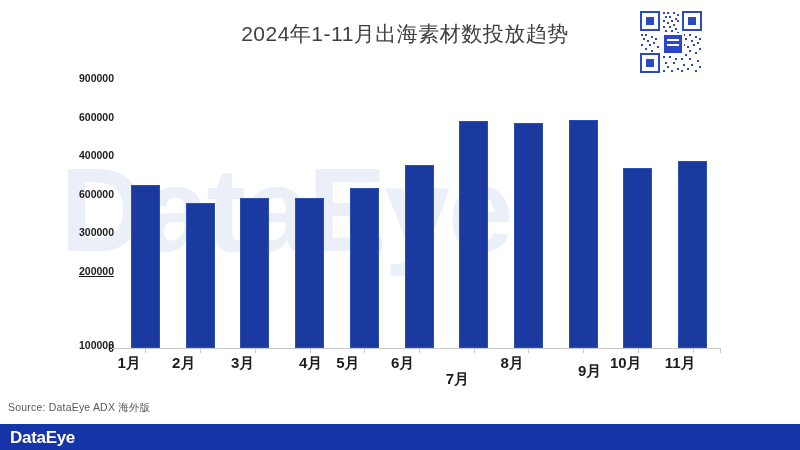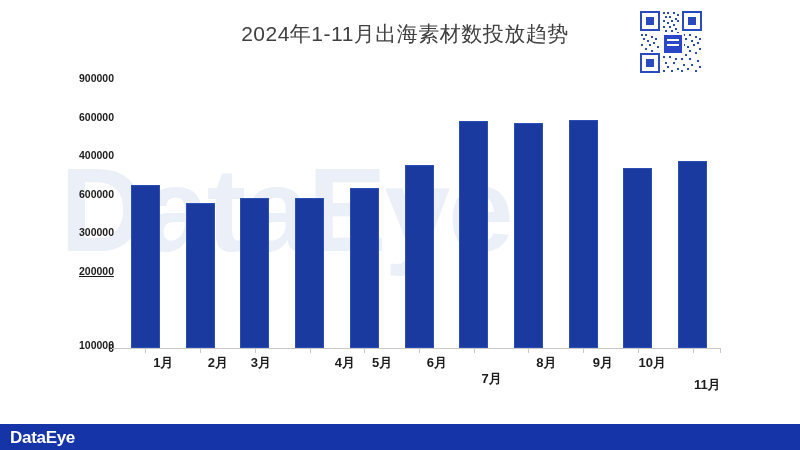--- a/index.html
+++ b/index.html
@@ -182,22 +182,22 @@
     position: absolute;
     left: 118px;
     top: 276px;
     width: 602px;
     height: 24px;
   }
   .x-tick {
     position: absolute;
     top: 0;
     width: 56px;
-    text-align: right;
-    font-size: 13px;
+    text-align: left;
+    font-size: 15px;
     font-weight: 700;
     color: #1c1c1c;
     white-space: nowrap;
   }
 
   
   .source {
     position: absolute;
     left: 8px;
     top: 401px;
@@ -361,28 +361,29 @@
         <div class="tick-mark" style="left: 355.727px;"></div>
         <div class="tick-mark" style="left: 410.455px;"></div>
         <div class="tick-mark" style="left: 465.182px;"></div>
         <div class="tick-mark" style="left: 519.909px;"></div>
         <div class="tick-mark" style="left: 574.636px;"></div>
         <div class="tick-mark" style="left: 602px;"></div>
       </div>
     <div class="x-axis-labels">
         <div class="x-tick" style="left: -0.636364px;">1月</div>
         <div class="x-tick" style="left: 54.0909px;">2月</div>
-        <div class="x-tick" style="left: 97px;">3月</div>
+        <div class="x-tick" style="left: 113px;">3月</div>
         <div class="x-tick" style="left: 181px;">4月</div>
         <div class="x-tick" style="left: 218.273px;">5月</div>
         <div class="x-tick" style="left: 273px;">6月</div>
         <div class="x-tick" style="left: 327.727px; margin-top: 16px;">7月</div>
         <div class="x-tick" style="left: 382.455px;">8月</div>
-        <div class="x-tick" style="left: 439px;">9月</div>
+        <div class="x-tick" style="left: 460px; margin-top: 8px;">9月</div>
         <div class="x-tick" style="left: 491.909px;">10月</div>
-        <div class="x-tick" style="left: 546.636px; margin-top: 22px;">11月</div>
+        <div class="x-tick" style="left: 546.636px;">11月</div>
       </div>
   </div>
 
+  <div class="source">Source: DataEye ADX 海外版</div>
   <div class="footer-bar"></div>
   <div class="footer-logo">DataEye</div>
 
 </div>
 
 </body></html>

